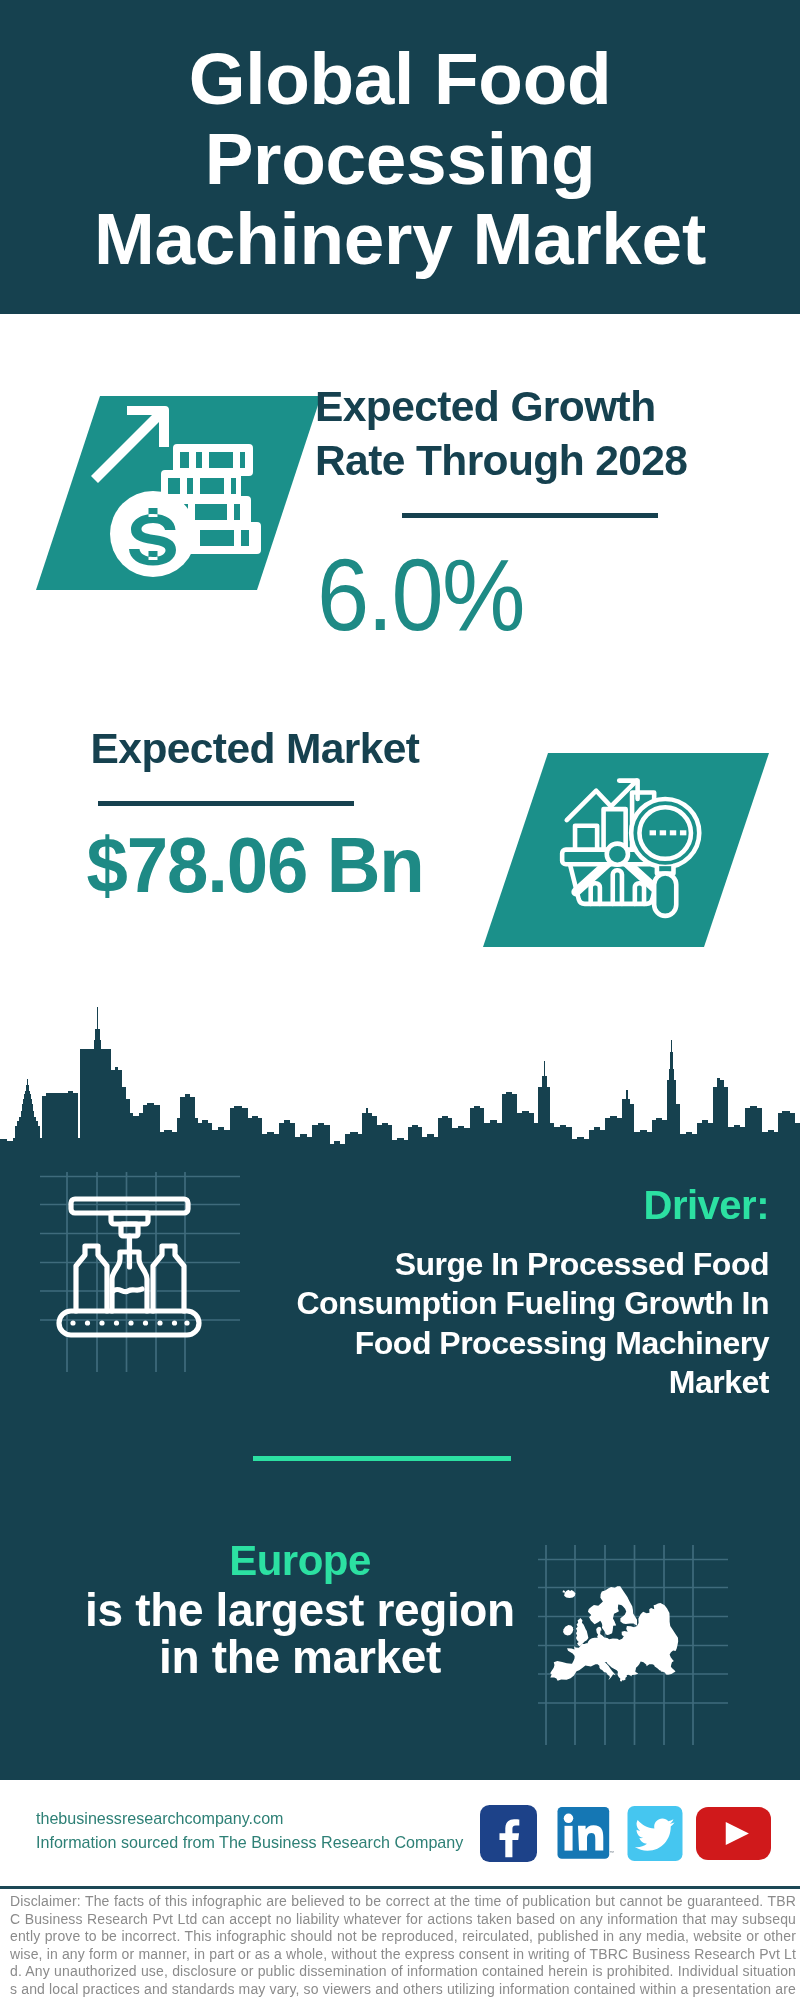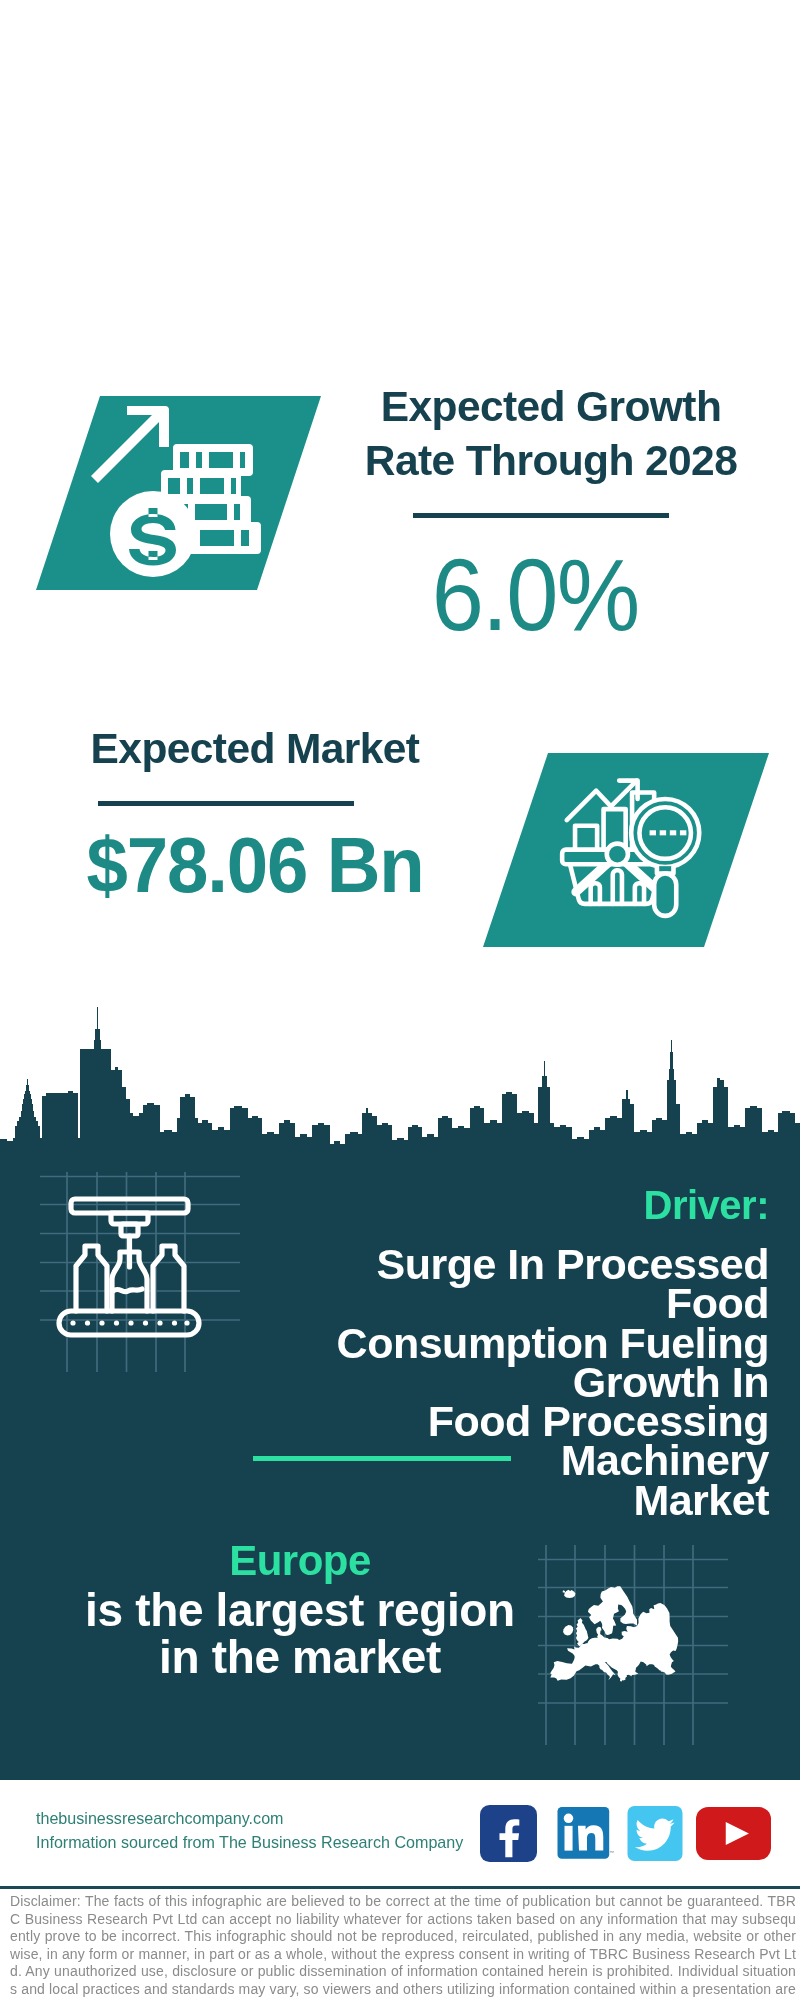--- a/index.html
+++ b/index.html
@@ -3,37 +3,37 @@
 <meta charset="utf-8">
 <style>
   html,body{margin:0;padding:0;}
   body{width:800px;height:2000px;background:#ffffff;font-family:"Liberation Sans",sans-serif;overflow:hidden;}
   .page{position:relative;width:800px;height:2000px;}
   
   .header{position:absolute;left:0;top:0;width:800px;height:314px;background:#16414f;}
   .header h1{margin:0;position:absolute;left:0;top:39px;width:800px;text-align:center;color:#ffffff;font-size:73px;line-height:80px;font-weight:bold;letter-spacing:-0.3px;}
   
   .stat1-icon{position:absolute;left:36px;top:396px;width:290px;height:200px;}
-  .stat1-text{position:absolute;left:326px;top:380px;width:450px;text-align:center;}
+  .stat1-text{position:absolute;left:315px;top:380px;width:450px;text-align:left;}
   .stat-label{color:#16414f;font-size:42.5px;line-height:54px;font-weight:bold;letter-spacing:-0.6px;}
   .divider{height:5px;background:#16414f;margin:25px auto 0 auto;width:256px;position:relative;left:-10px;}
   .stat-value{color:#1e8a85;font-size:102px;line-height:104px;font-weight:normal;margin-top:25px;letter-spacing:-2px;transform:scaleX(0.92);position:relative;left:-16px;}
   
   .stat2-text{position:absolute;left:30px;top:722px;width:450px;text-align:center;}
   .divider2{left:-29px;}
   .stat2-value{font-size:77.5px;line-height:84px;font-weight:bold;letter-spacing:-1.2px;transform:scaleX(0.96);margin-top:17px;left:0;}
   .stat2-icon{position:absolute;left:483px;top:753px;width:290px;height:200px;}
   
   .skyline{position:absolute;left:0;top:1005px;width:800px;height:160px;}
   .darkbg{position:absolute;left:0;top:1144px;width:800px;height:636px;background:#16414f;}
   
   .driver-icon{position:absolute;left:40px;top:1172px;width:200px;height:200px;}
   .driver-text{position:absolute;left:279px;top:1182px;width:490px;text-align:right;}
   .driver-title{color:#2ce0a2;font-size:40px;font-weight:bold;line-height:46px;letter-spacing:-0.5px;}
-  .driver-body{color:#ffffff;font-size:43px;font-weight:bold;line-height:39.3px;margin-top:17px;letter-spacing:-0.5px;}
+  .driver-body{color:#ffffff;font-size:32px;font-weight:bold;line-height:39.3px;margin-top:17px;letter-spacing:-0.5px;}
   .driver-rule{position:absolute;left:253px;top:1456px;width:258px;height:5px;background:#2ce0a2;}
   
   .region-text{position:absolute;left:40px;top:1535px;width:520px;text-align:center;}
   .region-name{color:#2ce0a2;font-size:42px;font-weight:bold;line-height:52px;letter-spacing:-0.5px;}
   .region-sub{color:#ffffff;font-size:46px;font-weight:bold;line-height:47px;letter-spacing:-0.35px;}
   .region-map{position:absolute;left:538px;top:1545px;width:190px;height:200px;overflow:visible;}
   
   .footer{position:absolute;left:0;top:0;width:800px;height:2000px;background:transparent;pointer-events:none;}
   .footer > *{pointer-events:auto;}
   .footer-src{position:absolute;left:36px;top:1807px;color:#2e8076;font-size:16.1px;line-height:23.5px;}
@@ -43,20 +43,27 @@
   .social-btn.li{left:556px;top:1807px;}
   .social-btn.tw{left:627px;top:1806px;}
   .social-btn.yt{left:696px;top:1807px;}
   .disclaimer-rule{position:absolute;left:0;top:1886px;width:800px;height:3px;background:#1d4856;}
   .disclaimer{position:absolute;left:10px;top:1893px;width:786px;color:#8b8b8b;font-size:14px;line-height:17.6px;text-align:justify;word-break:break-all;letter-spacing:0.01em;}
 </style>
 </head>
 <body>
 
 <div class="page">
+  <div class="header">
+    <h1>
+      <span>Global Food</span><br>
+      <span>Processing</span><br>
+      <span>Machinery Market</span>
+    </h1>
+  </div>
 
   <div class="stat1-icon">
     <svg viewBox="0 0 290 200" width="290" height="200">
       <polygon points="64,0 285,0 221,194 0,194" fill="#1b908a"></polygon>
       <g fill="#ffffff">
         <path d="M91,10 h38 a4,4 0 0 1 4,4 v37 h-10 v-25 l-61,61 -7,-7 61,-61 h-25 z"></path>
         <path fill-rule="evenodd" d="M141,48 h72 a4,4 0 0 1 4,4 v24 a4,4 0 0 1 -4,4 h-72 a4,4 0 0 1 -4,-4 v-24 a4,4 0 0 1 4,-4 z M144,56 v16 h9 v-16 z M160,56 v16 h6 v-16 z M173,56 v16 h24 v-16 z M204,56 v16 h5 v-16 z"></path>
         <path fill-rule="evenodd" d="M129,74 h72 a4,4 0 0 1 4,4 v24 a4,4 0 0 1 -4,4 h-72 a4,4 0 0 1 -4,-4 v-24 a4,4 0 0 1 4,-4 z M132,82 v16 h12 v-16 z M151,82 v16 h6 v-16 z M164,82 v16 h24 v-16 z M195,82 v16 h5 v-16 z"></path>
         <path fill-rule="evenodd" d="M139,100 h72 a4,4 0 0 1 4,4 v24 a4,4 0 0 1 -4,4 h-72 a4,4 0 0 1 -4,-4 v-24 a4,4 0 0 1 4,-4 z M142,108 v16 h10 v-16 z M159,108 v16 h32 v-16 z M198,108 v16 h6 v-16 z"></path>
         <path fill-rule="evenodd" d="M149,126 h72 a4,4 0 0 1 4,4 v24 a4,4 0 0 1 -4,4 h-72 a4,4 0 0 1 -4,-4 v-24 a4,4 0 0 1 4,-4 z M152,134 v16 h5 v-16 z M164,134 v16 h34 v-16 z M205,134 v16 h8 v-16 z"></path>

